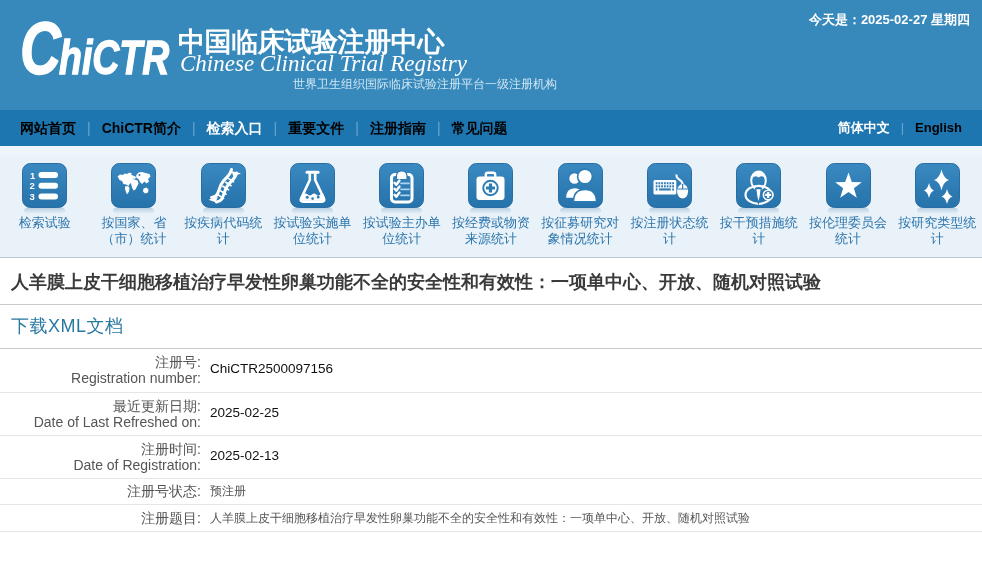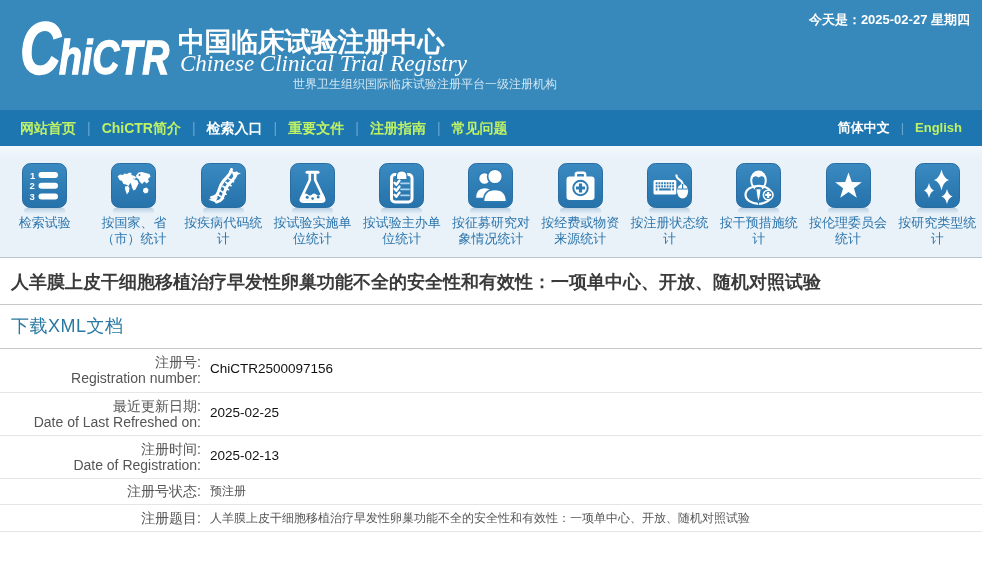--- a/index.html
+++ b/index.html
@@ -15,21 +15,21 @@
 .cn-title { position:absolute; left:178px; top:24px; color:#fff; font-weight:bold; font-size:27px; letter-spacing:-0.4px; }
 .en-title { position:absolute; left:180px; top:51px; color:#fff; font-family:"Liberation Serif", serif; font-style:italic; font-size:23px; }
 .who-line { position:absolute; left:293px; top:76px; color:#cfe6f3; font-size:12px; letter-spacing:0; }
 .today { position:absolute; right:12px; top:11px; color:#fff; font-size:13px; font-weight:bold; }
 
 
 .nav { position:relative; width:982px; height:36px; background:#1e76b0; color:#fff; font-size:14px; font-weight:bold; }
 .nav-inner { position:absolute; left:20px; top:0; height:36px; line-height:36px; white-space:nowrap; }
 .nav-right { position:absolute; right:20px; top:0; height:36px; line-height:36px; white-space:nowrap; font-size:13px; }
 .nav-right .sep { padding:0 7px; }
-.nav a { color:#bef264; text-decoration:none; }
+.nav a { color:#000000; text-decoration:none; }
 .nav .sep { color:#6aa6cf; font-weight:normal; padding:0 11px; }
 .nav .hl { color:#ffffff; }
 
 
 .icons { width:982px; height:112px; background:linear-gradient(to bottom, #f2f8fc 0, #e9f2f9 14px); border-bottom:1px solid #b9c6d0; }
 .icon-row { display:flex; width:982px; }
 .icell { width:89.27px; text-align:center; padding-top:17px; }
 .tile { display:block; margin:0 auto; }
 .refl { width:41px; height:6px; margin:0 auto; background:linear-gradient(to bottom, rgba(42,110,165,.25), rgba(42,110,165,0)); border-radius:3px; }
 .ilabel { margin-top:1px; font-size:13px; line-height:16px; color:#2c74ab; }
@@ -152,40 +152,40 @@
             <path d="M15.5,25.8 L17.3,27.8 20.5,23.6"></path>
             <path d="M15.5,31.8 L17.3,33.8 20.5,29.6"></path>
           </g>
         </svg>
         <div class="refl"></div>
         <div class="ilabel">按试验主办单<br>位统计</div>
       </div>
     <div class="icell">
         <svg class="tile" width="45" height="45" viewBox="0 0 45 45">
           <rect x="0.5" y="0.5" width="44" height="44" rx="8" fill="url(#tg)" stroke="#2a6da3" stroke-width="1"></rect>
+          <rect x="17.8" y="9.8" width="9.4" height="6" rx="2" fill="none" stroke="#fff" stroke-width="2.4"></rect>
+          <rect x="8.5" y="13.5" width="28" height="23.5" rx="3" fill="#fff"></rect>
+          <circle cx="22.5" cy="25" r="7.2" fill="#fff" stroke="#2e7cb4" stroke-width="2"></circle>
+          <path fill="#2e7cb4" d="M20.9,20.5 h3.2 v2.9 h2.9 v3.2 h-2.9 v2.9 h-3.2 v-2.9 h-2.9 v-3.2 h2.9 Z"></path>
+        </svg>
+        <div class="refl"></div>
+        <div class="ilabel">按经费或物资<br>来源统计</div>
+      </div>
+    <div class="icell">
+        <svg class="tile" width="45" height="45" viewBox="0 0 45 45">
+          <rect x="0.5" y="0.5" width="44" height="44" rx="8" fill="url(#tg)" stroke="#2a6da3" stroke-width="1"></rect>
           <g fill="#fff" stroke="#2e7cb4" stroke-width="1.6">
             <circle cx="16.5" cy="15.5" r="6"></circle>
             <path d="M7.3,35.5 Q7.3,24.5 16.5,24.5 Q22,24.5 24.5,28.5 L24.5,35.5 Z"></path>
             <circle cx="27" cy="13.5" r="7.4"></circle>
             <path d="M15.5,38.8 Q15.5,26.5 27,26.5 Q38.5,26.5 38.5,38.8 Z"></path>
           </g>
         </svg>
         <div class="refl"></div>
         <div class="ilabel">按征募研究对<br>象情况统计</div>
-      </div>
-    <div class="icell">
-        <svg class="tile" width="45" height="45" viewBox="0 0 45 45">
-          <rect x="0.5" y="0.5" width="44" height="44" rx="8" fill="url(#tg)" stroke="#2a6da3" stroke-width="1"></rect>
-          <rect x="17.8" y="9.8" width="9.4" height="6" rx="2" fill="none" stroke="#fff" stroke-width="2.4"></rect>
-          <rect x="8.5" y="13.5" width="28" height="23.5" rx="3" fill="#fff"></rect>
-          <circle cx="22.5" cy="25" r="7.2" fill="#fff" stroke="#2e7cb4" stroke-width="2"></circle>
-          <path fill="#2e7cb4" d="M20.9,20.5 h3.2 v2.9 h2.9 v3.2 h-2.9 v2.9 h-3.2 v-2.9 h-2.9 v-3.2 h2.9 Z"></path>
-        </svg>
-        <div class="refl"></div>
-        <div class="ilabel">按经费或物资<br>来源统计</div>
       </div>
     <div class="icell">
         <svg class="tile" width="45" height="45" viewBox="0 0 45 45">
           <rect x="0.5" y="0.5" width="44" height="44" rx="8" fill="url(#tg)" stroke="#2a6da3" stroke-width="1"></rect>
           <path d="M35.8,21.5 C35,15 28.5,17.5 29.5,11.5" stroke="#fff" stroke-width="2" fill="none"></path>
           <rect x="6.5" y="17" width="22.8" height="14.5" rx="1.5" fill="#fff"></rect>
           <g fill="#2e7cb4">
             <rect x="8.70" y="19.2" width="1.8" height="2.1"></rect>
             <rect x="11.45" y="19.2" width="1.8" height="2.1"></rect>
             <rect x="14.20" y="19.2" width="1.8" height="2.1"></rect>

